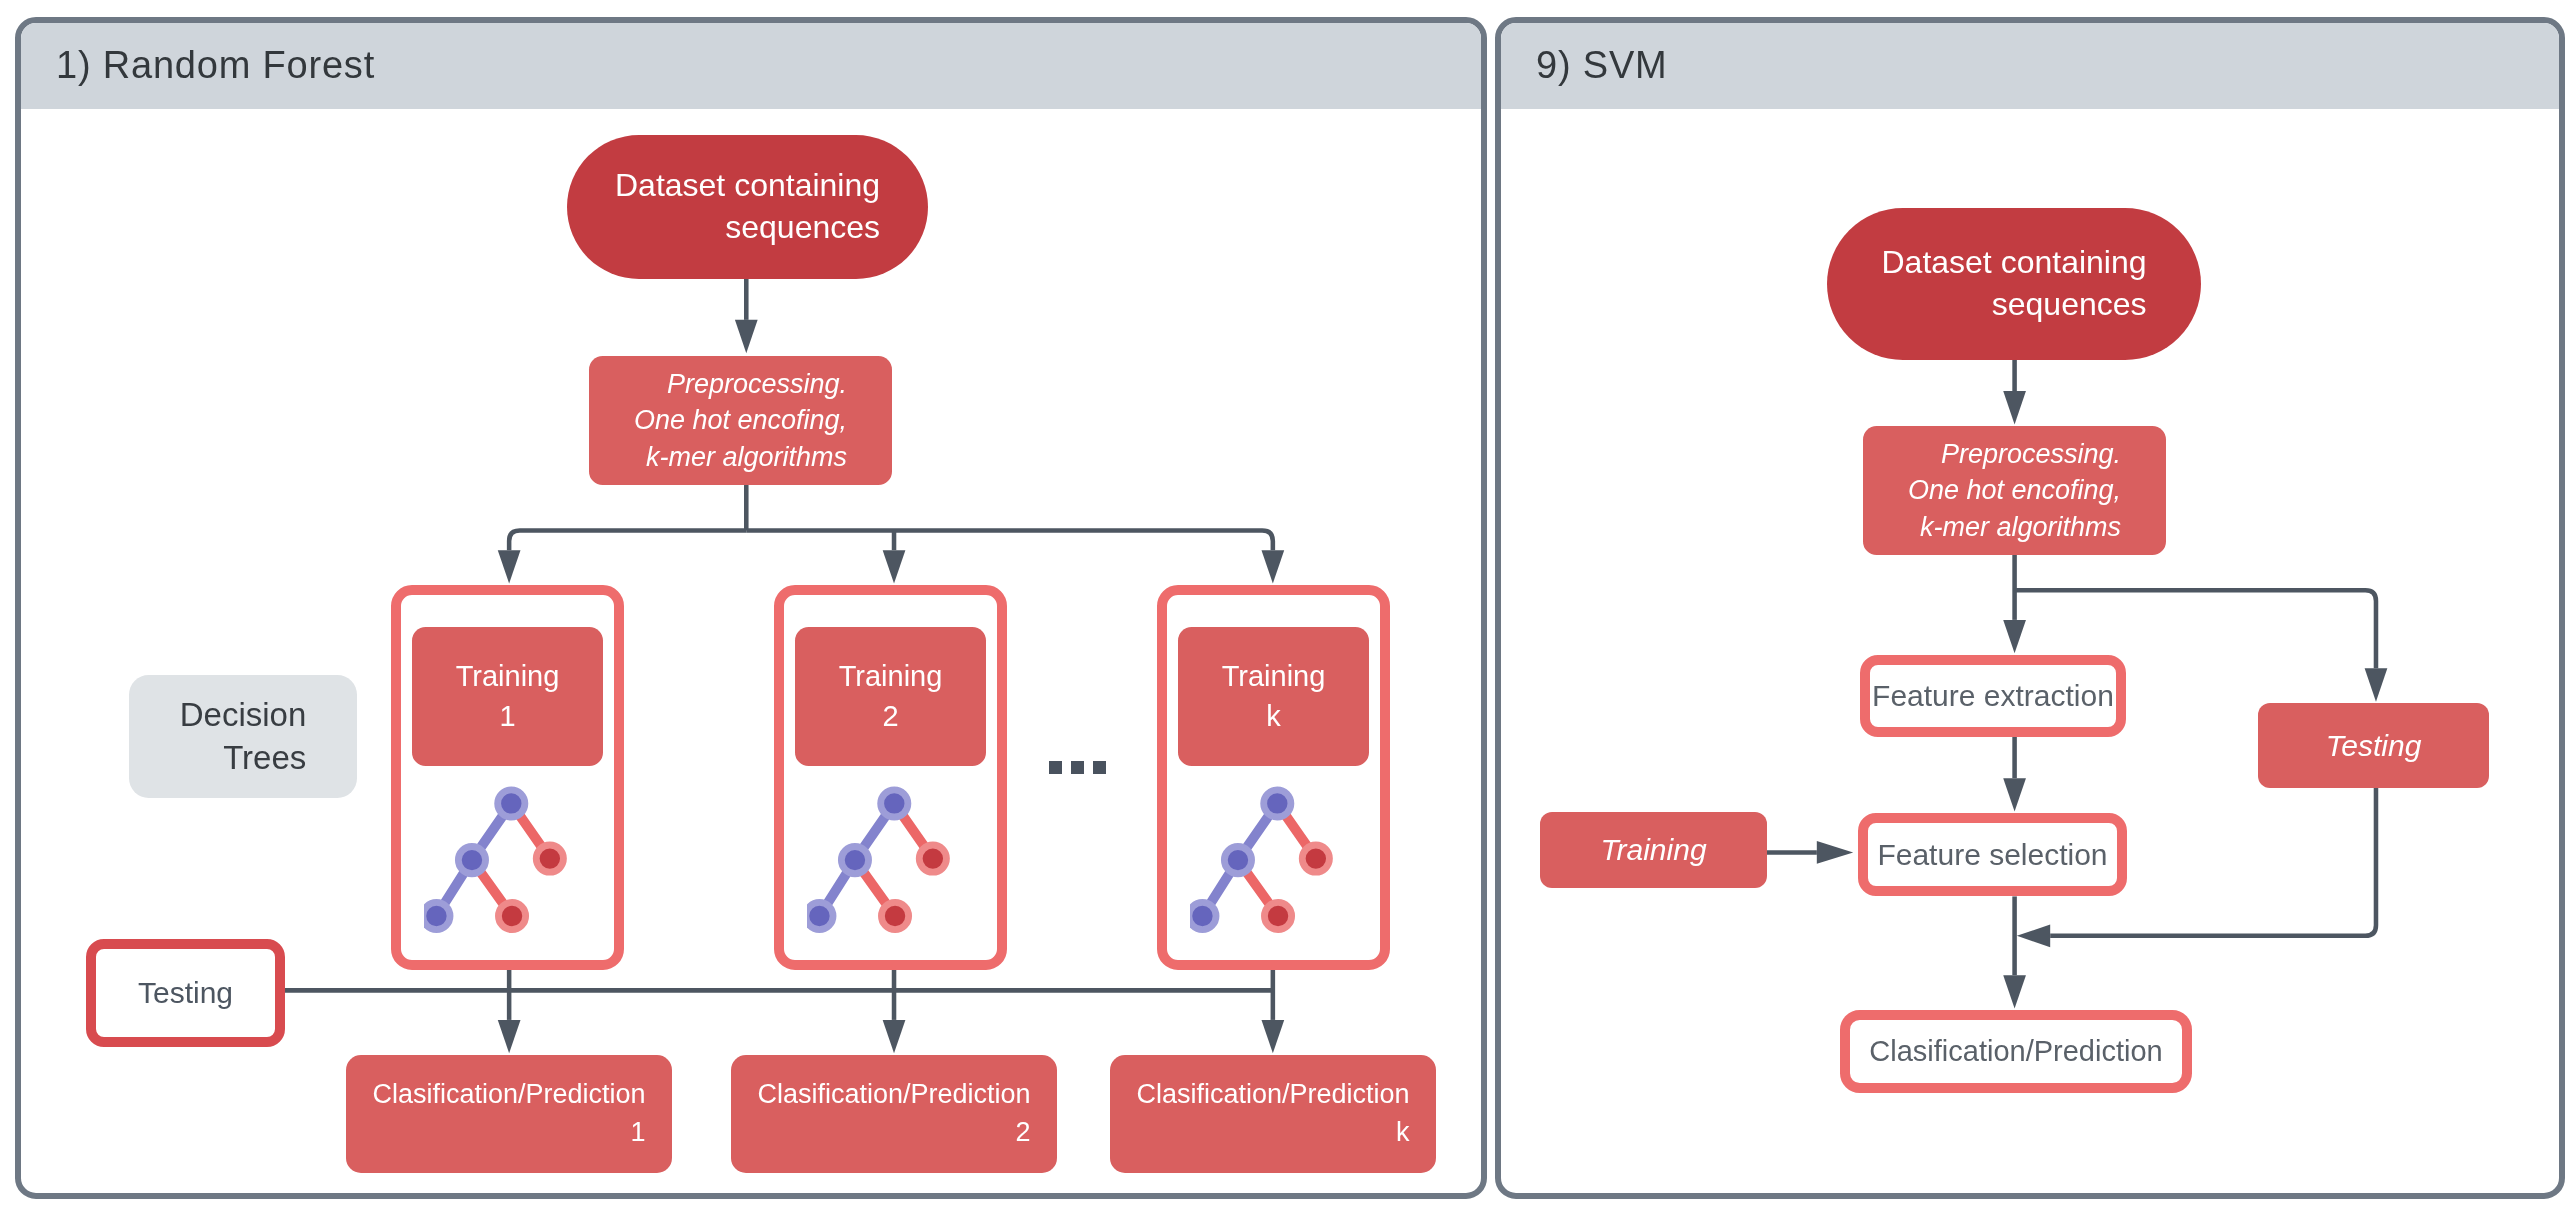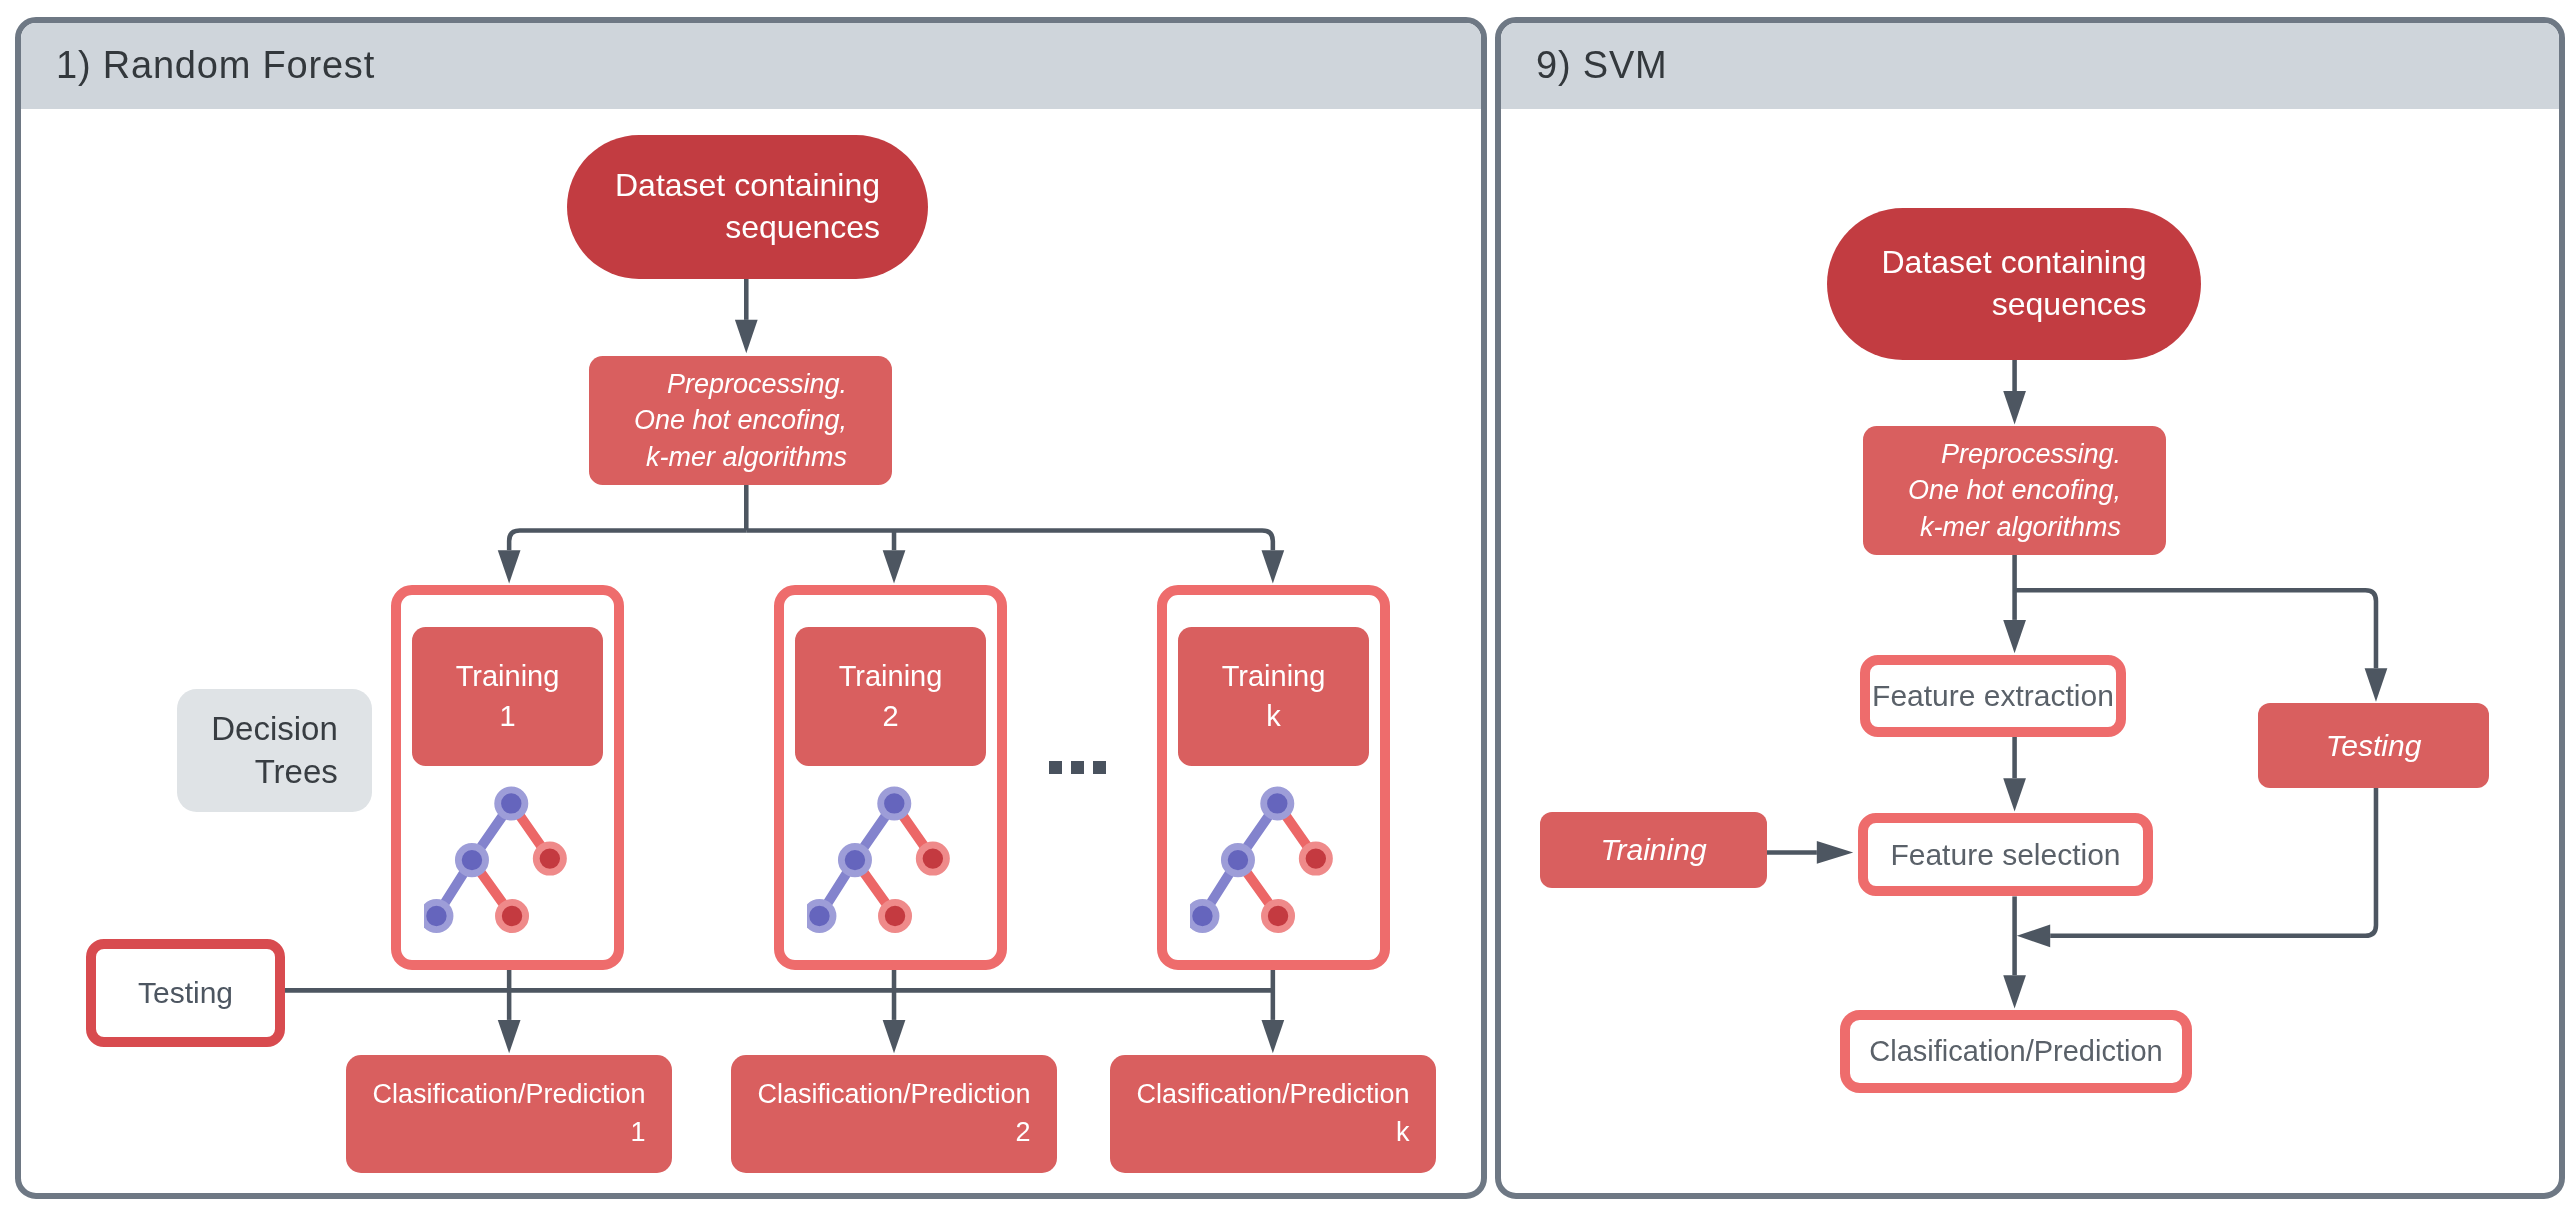--- a/index.html
+++ b/index.html
@@ -167,21 +167,21 @@
     <circle class="r-node" cx="116" cy="176" r="18"></circle>
   </svg>
 </div>
 
 <div class="dots" style="left:1049px;top:761px;" aria-label="...">
     <span></span>
     <span></span>
     <span></span>
   </div>
 
-<div class="node gray-label" style="left:129px;top:689px;width:195px;height:123px;margin-left:48px;">Decision
+<div class="node gray-label" style="left:129px;top:675px;width:228px;height:123px;">Decision
 Trees</div>
 
 <div class="node rf-testing" style="left:86px;top:939px;width:199px;height:108px;">Testing</div>
 
 <div class="node class-box" style="left:346px;top:1055px;width:326px;height:118px;">Clasification/Prediction
 1</div>
 <div class="node class-box" style="left:731px;top:1055px;width:326px;height:118px;">Clasification/Prediction
 2</div>
 <div class="node class-box" style="left:1110px;top:1055px;width:326px;height:118px;">Clasification/Prediction
 k</div>
@@ -192,16 +192,16 @@
 <div class="node red-box" style="left:1863px;top:426px;width:303px;height:129px;font-size:27px;line-height:1.35;">Preprocessing.
 One hot encofing,
 k-mer algorithms</div>
 
 <div class="node white-box" style="left:1860px;top:655px;width:266px;height:82px;font-size:30px;">Feature extraction</div>
 
 <div class="node red-box" style="left:2258px;top:703px;width:231px;height:85px;font-size:30px;border-radius:12px;">Testing</div>
 
 <div class="node red-box" style="left:1540px;top:812px;width:227px;height:76px;font-size:30px;border-radius:12px;">Training</div>
 
-<div class="node white-box" style="left:1858px;top:813px;width:295px;height:83px;font-size:30px;">Feature selection</div>
+<div class="node white-box" style="left:1858px;top:813px;width:269px;height:83px;font-size:30px;">Feature selection</div>
 
 <div class="node white-box" style="left:1840px;top:1010px;width:352px;height:83px;font-size:29px;border-radius:19.7px;">Clasification/Prediction</div>
 
 
 </body></html>

